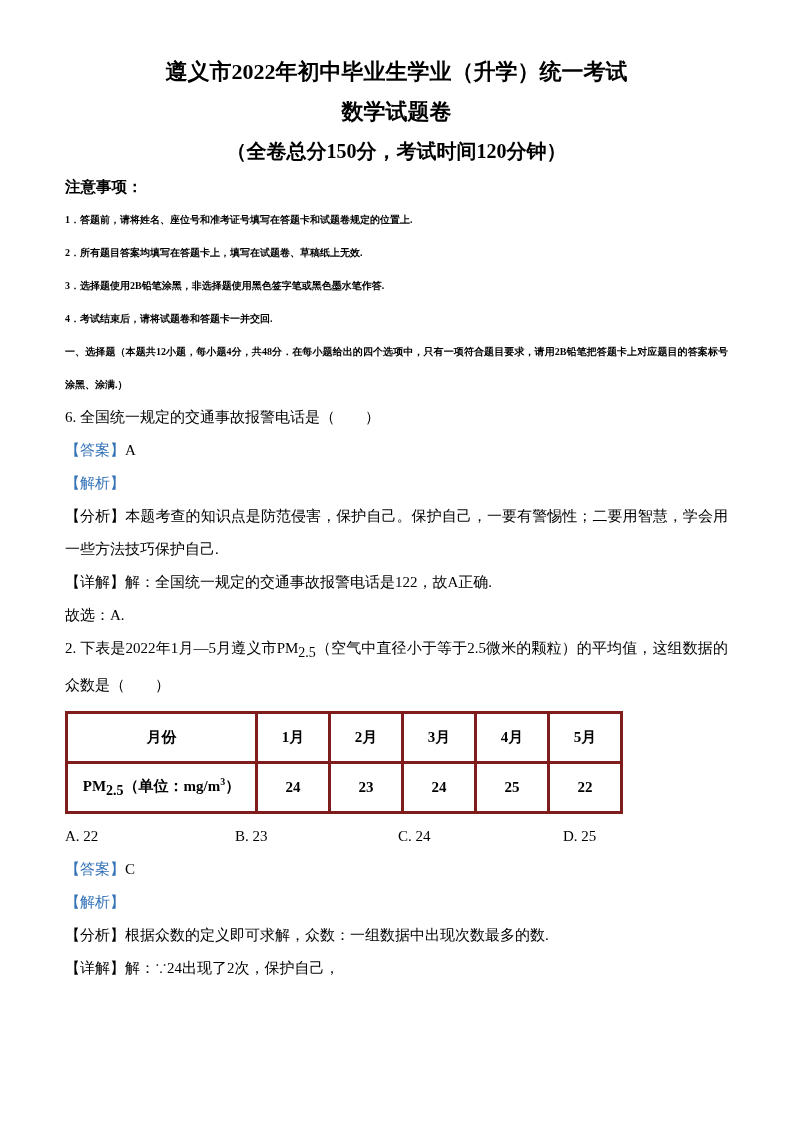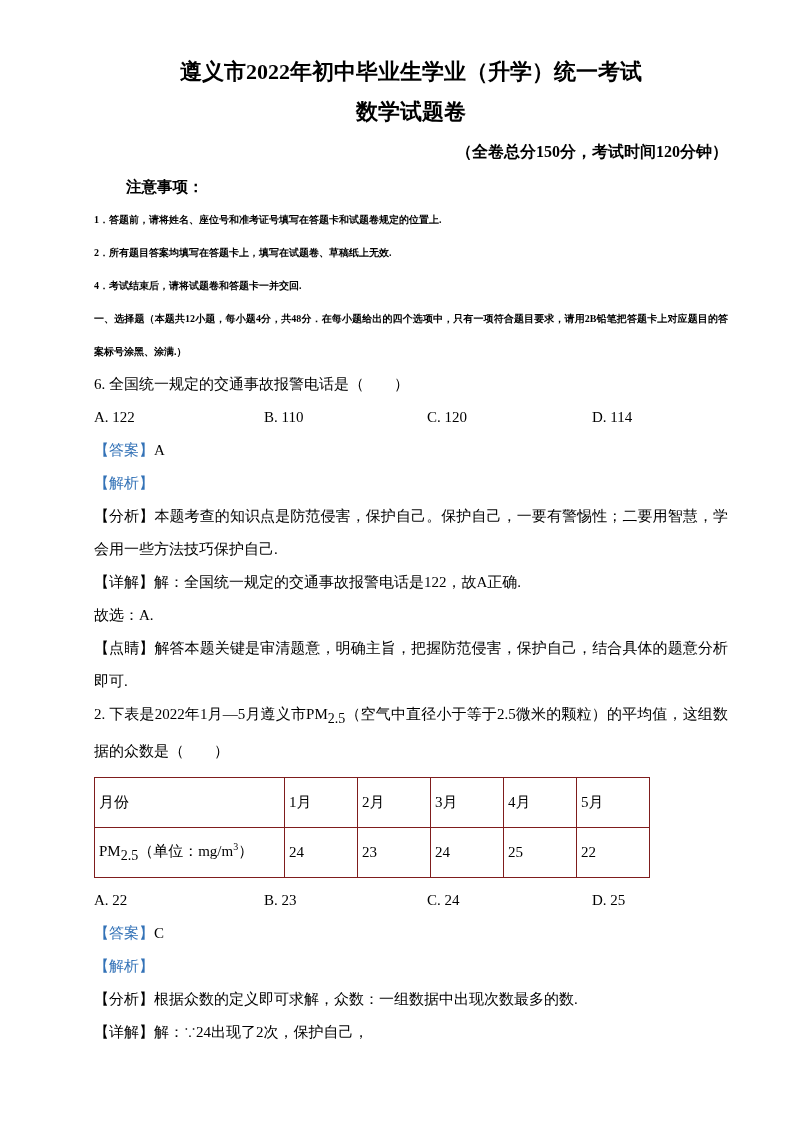--- a/index.html
+++ b/index.html
@@ -4,103 +4,98 @@
 <style>
   * { margin: 0; padding: 0; box-sizing: border-box; }
   html, body { background: #ffffff; }
   body {
     width: 793px;
     min-height: 1122px;
     margin: 0 auto;
     color: #000;
     font-family: "Liberation Serif", "DejaVu Serif", serif;
   }
-  .page { padding: 52px 65px 40px 94px; }
+  .page { padding: 52px 65px 40px 65px; }
 
   .title {
     text-align: center;
     font-size: 22px;
     font-weight: bold;
     line-height: 40px;
   }
   .subtitle {
-    text-align: right;
-    font-size: 16px;
+    text-align: center;
+    font-size: 20px;
     font-weight: bold;
     line-height: 37px;
     margin-top: 1px;
   }
 
   p { font-size: 15px; line-height: 33px; text-align: justify; }
   p.bold { font-weight: bold; font-size: 10px; }
 
-  .notice-heading { font-weight: bold; font-size: 15.5px; line-height: 33px; margin-left: 32px; }
+  .notice-heading { font-weight: bold; font-size: 15.5px; line-height: 33px; }
 
   .options {
     display: grid;
     grid-template-columns: 170px 163px 165px 1fr;
     font-size: 15px;
     line-height: 33px;
   }
 
   .blue { color: var(--accent-blue, #3372b7); }
 
   .sub { font-size: 14px; vertical-align: sub; }
   .sup { font-size: 10px; vertical-align: super; }
 
   table.pm-table {
     border-collapse: collapse;
     margin: 9px 0 6px 0;
   }
   table.pm-table td {
-    border: 1px solid #7f1d1d;
-    text-align: left;
+    border: 3px solid #7f1d1d;
+    text-align: center;
     vertical-align: middle;
     font-size: 15px;
     height: 50px;
     padding: 0 4px;
+    font-weight: bold;
   }
   td.label-col { width: 190px; }
   td.val-col { width: 73px; }
 </style>
 </head>
 <body>
 
 <div class="page">
 
   <div class="title">遵义市2022年初中毕业生学业（升学）统一考试</div>
   <div class="title">数学试题卷</div>
   <div class="subtitle">（全卷总分150分，考试时间120分钟）</div>
 
   <div class="notice-heading">注意事项：</div>
   <p class="bold">1．答题前，请将姓名、座位号和准考证号填写在答题卡和试题卷规定的位置上.</p>
   <p class="bold">2．所有题目答案均填写在答题卡上，填写在试题卷、草稿纸上无效.</p>
+  <p class="bold">3．选择题使用2B铅笔涂黑，非选择题使用黑色签字笔或黑色墨水笔作答.</p>
   <p class="bold">4．考试结束后，请将试题卷和答题卡一并交回.</p>
 
   <p class="bold">一、选择题（本题共12小题，每小题4分，共48分．在每小题给出的四个选项中，只有一项符合题目要求，请用2B铅笔把答题卡上对应题目的答案标号涂黑、涂满.）</p>
 
   <p>6. 全国统一规定的交通事故报警电话是（　　）</p>
 
-  <div class="options">
-    <span>A. 122</span>
-    <span>B. 110</span>
-    <span>C. 120</span>
-    <span>D. 114</span>
-  </div>
 
   <p>
     <span class="blue">【答案】</span><span>A</span>
   </p>
   <p>
     <span class="blue">【解析】</span>
   </p>
   <p>【分析】本题考查的知识点是防范侵害，保护自己。保护自己，一要有警惕性；二要用智慧，学会用一些方法技巧保护自己.</p>
   <p>【详解】解：全国统一规定的交通事故报警电话是122，故A正确.</p>
   <p>故选：A.</p>
-  <p>【点睛】解答本题关键是审清题意，明确主旨，把握防范侵害，保护自己，结合具体的题意分析即可.</p>
 
   <p>
     <span>2. 下表是2022年1月—5月遵义市PM</span><span class="sub">2.5</span><span>（空气中直径小于等于2.5微米的颗粒）的平均值，这组数据的众数是（　　）</span>
   </p>
 
   <table class="pm-table">
     <tbody>
       <tr>
         <td class="label-col">月份</td>
         <td class="val-col">1月</td>

